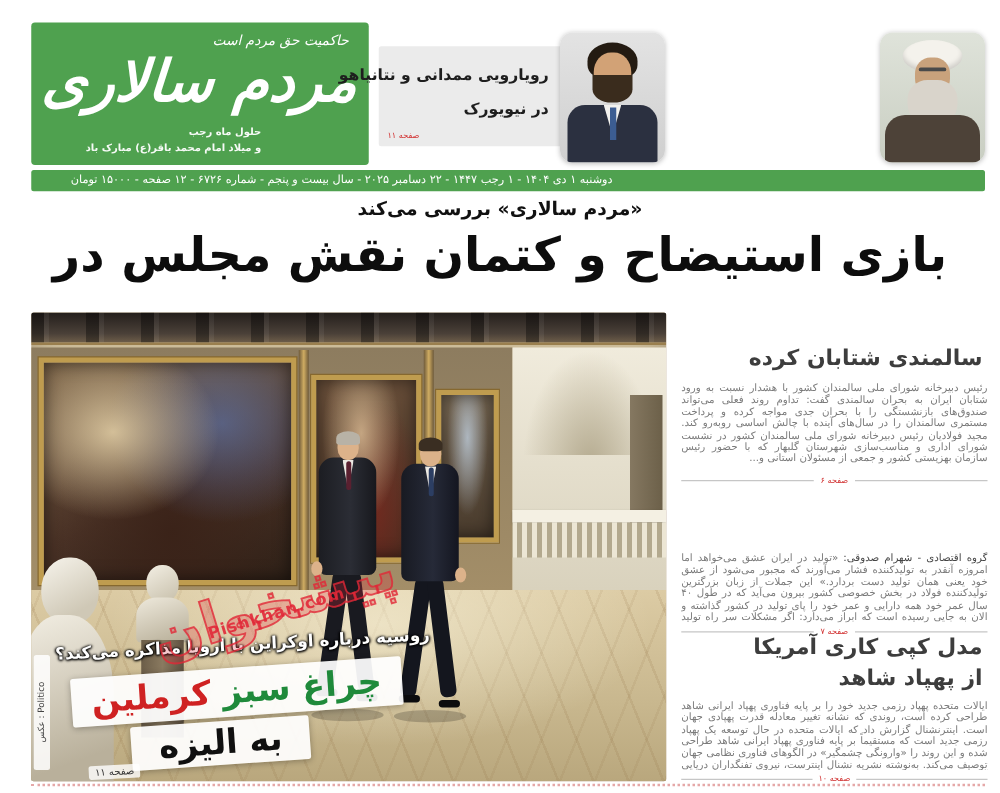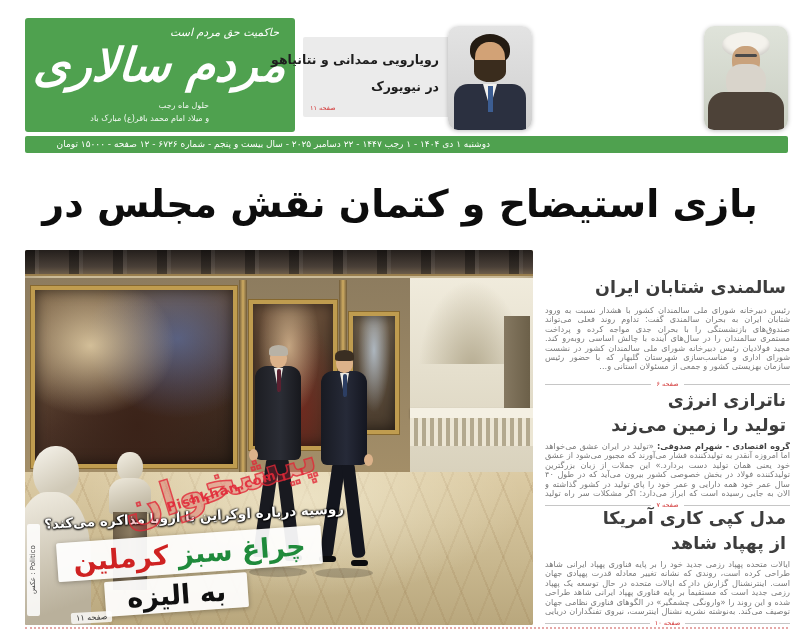--- a/index.html
+++ b/index.html
@@ -4,21 +4,21 @@
 <style>
   * { box-sizing: border-box; margin: 0; padding: 0; }
   html,body { width:800px; height:634px; background:#fff; font-family:"DejaVu Sans", sans-serif; }
   .page { position:relative; width:800px; height:634px; background:#ffffff; overflow:hidden; }
   .abs { position:absolute; }
 
   
   .masthead { left:25px; top:18px; width:270px; height:114px; background:#4fa14f; border-radius:3px; color:#fff; }
   .mh-tagline { position:absolute; right:16px; top:8px; font-size:11px; font-style:italic; direction:rtl; }
   .mh-title { position:absolute; left:0; right:0; top:24px; text-align:center; font-size:46px; font-weight:bold; font-style:italic; transform:skewX(-4deg); line-height:1; white-space:nowrap; }
-  .mh-sub { position:absolute; left:14px; font-size:8px; direction:rtl; text-align:right; width:170px; opacity:.95; }
+  .mh-sub { position:absolute; left:14px; font-size:8px; direction:rtl; text-align:right; width:170px; opacity:.95;font-weight:bold; }
   .mh-sub1 { bottom:22px; }
   .mh-sub2 { bottom:9px; }
   .datebar { left:25px; top:136px; width:763px; height:17px; background:#4fa14f; border-radius:2px; }
   .datetext { position:absolute; left:10px; top:2.5px; width:455px; font-size:9px; color:#fff; direction:rtl; text-align:right; white-space:nowrap; overflow:hidden; }
 
   
   .teaser-box { top:37px; height:80px; width:200px; background:#ebebeb; border-radius:2px; }
   .tb-mid { left:303px; } .tb-right { left:551px; }
   .t-line { position:absolute; right:64px; left:8px; direction:rtl; text-align:right; font-weight:bold; font-size:12.5px; color:#1e1e1e; white-space:nowrap; }
   .t-line1 { top:15px; } .t-line2 { top:42px; }
@@ -40,21 +40,21 @@
   .ss-beard { position:absolute; left:22px; top:38px; width:40px; height:38px; border-radius:40% 40% 50% 50%; background:#d9d4cb; }
   .ss-robe { position:absolute; left:4px; top:66px; width:76px; height:38px; border-radius:16px 16px 0 0; background:#4d4238; }
 
   
   .kicker { left:0; top:158px; width:800px; text-align:center; font-size:15px; font-weight:bold; color:#111; direction:rtl; }
   .headline { left:0; top:177px; width:800px; text-align:center; font-size:38px; font-weight:bold; color:#0d0d0d; direction:rtl; letter-spacing:-1px; line-height:1.45; }
 
   
   .art-h { left:545px; width:245px; direction:rtl; text-align:right; padding-right:4px; font-size:17.5px; font-weight:bold; color:#3d3d3d; white-space:nowrap; }
   .art-body { left:545px; width:245px; direction:rtl; text-align:justify; font-size:8.2px; line-height:9.4px; color:#7a7a7a; overflow:hidden; }
-  .byline { font-weight:bold; color:#454545; }
+  .byline { font-weight:normal; color:#454545; }
   .divider { left:545px; width:245px; display:flex; align-items:center; gap:5px; }
   .divider .dline { flex:1; height:1px; background:#c6c6c6; }
   .divider .dtag { font-size:6.5px; color:#d23333; white-space:nowrap; }
 
   
   .photo { left:25px; top:250px; width:508px; height:375px; overflow:hidden; border-radius:2px; background:#cdbd9a; box-shadow:inset 0 0 30px rgba(40,25,10,.25); }
   .ph-ceiling { position:absolute; left:0; top:0; width:508px; height:26px;
      background:repeating-linear-gradient(90deg, rgba(0,0,0,.35) 0 10px, rgba(255,255,255,.06) 10px 14px, transparent 14px 44px),
                 linear-gradient(180deg,#241f1c,#4a4038 70%,#6d5d49);
      border-bottom:2px solid #9a7f4e; }
@@ -154,20 +154,21 @@
   </div>
 
   <div class="abs t-photo tp-right">
     <div class="ss-turban"></div>
     <div class="ss-face"></div>
     <div class="ss-brow"></div>
     <div class="ss-beard"></div>
     <div class="ss-robe"></div>
   </div>
 
+  <div class="abs kicker">«مردم سالاری» بررسی می‌کند</div>
   <div class="abs headline">بازی استیضاح و کتمان نقش مجلس در تورم</div>
 
   <div class="abs photo">
     <div class="ph-wall"></div>
     <div class="ph-far"></div>
     <div class="ph-arch"></div>
     <div class="ph-door"></div>
     <div class="ph-rail"></div>
     <div class="ph-slats"></div>
     <div class="painting p1"></div>
@@ -214,30 +215,28 @@
     <div class="watermark">
       <div class="wm-fa">پیشخوان</div>
       <div class="wm-en">Pishkhan.com</div>
     </div>
     <div class="cap-q">روسیه درباره اوکراین با اروپا مذاکره می‌کند؟</div>
     <div class="cap-main"><span class="cap-green">چراغ سبز</span><span class="cap-red"> کرملین</span></div>
     <div class="cap-sub">به الیزه</div>
     <div class="cap-tag">صفحه ۱۱</div>
   </div>
 
-  <div class="abs art-h" style="top:277px;">سالمندی شتابان ایران</div>
+  <div class="abs art-h" style="top:277px;">سالمندی شتابان کرده</div>
   <p class="abs art-body" style="top:306px; height:66px;">رئیس دبیرخانه شورای ملی سالمندان کشور با هشدار نسبت به ورود شتابان ایران به بحران سالمندی گفت: تداوم روند فعلی می‌تواند صندوق‌های بازنشستگی را با بحران جدی مواجه کرده و پرداخت مستمری سالمندان را در سال‌های آینده با چالش اساسی روبه‌رو کند. مجید فولادیان رئیس دبیرخانه شورای ملی سالمندان کشور در نشست شورای اداری و مناسب‌سازی شهرستان گلبهار که با حضور رئیس سازمان بهزیستی کشور و جمعی از مسئولان استانی و...</p>
   <div class="abs divider" style="top:380px;">
     <div class="dline"></div>
     <div class="dtag">صفحه ۶</div>
     <div class="dline"></div>
   </div>
 
-  <div class="abs art-h" style="top:390px;">ناترازی انرژی</div>
-  <div class="abs art-h" style="top:415px;">تولید را زمین می‌زند</div>
   <p class="abs art-body" style="top:442px; height:56px;"><span class="byline">گروه اقتصادی - شهرام صدوقی:</span><span> «تولید در ایران عشق می‌خواهد اما امروزه آنقدر به تولیدکننده فشار می‌آورند که مجبور می‌شود از عشق خود یعنی همان تولید دست بردارد.» این جملات از زبان بزرگترین تولیدکننده فولاد در بخش خصوصی کشور بیرون می‌آید که در طول ۴۰ سال عمر خود همه دارایی و عمر خود را پای تولید در کشور گذاشته و الان به جایی رسیده است که ابراز می‌دارد: اگر مشکلات سر راه تولید برداشته نشود...</span></p>
   <div class="abs divider" style="top:501px;text-align:center;">
     <div class="dline"></div>
     <div class="dtag">صفحه ۷</div>
     <div class="dline"></div>
   </div>
 
   <div class="abs art-h" style="top:533px;">از پهپاد شاهد</div>
   <div class="abs art-h" style="top:508px;">مدل کپی کاری آمریکا</div>
   <p class="abs art-body" style="top:560px; height:56px;">ایالات متحده پهپاد رزمی جدید خود را بر پایه فناوری پهپاد ایرانی شاهد طراحی کرده است، روندی که نشانه تغییر معادله قدرت پهپادی جهان است. اینترنشنال گزارش داد که ایالات متحده در حال توسعه یک پهپاد رزمی جدید است که مستقیماً بر پایه فناوری پهپاد ایرانی شاهد طراحی شده و این روند را «وارونگی چشمگیر» در الگوهای فناوری نظامی جهان توصیف می‌کند. به‌نوشته نشریه نشنال اینترست، نیروی تفنگداران دریایی آمریکا سفارش‌های...</p>

